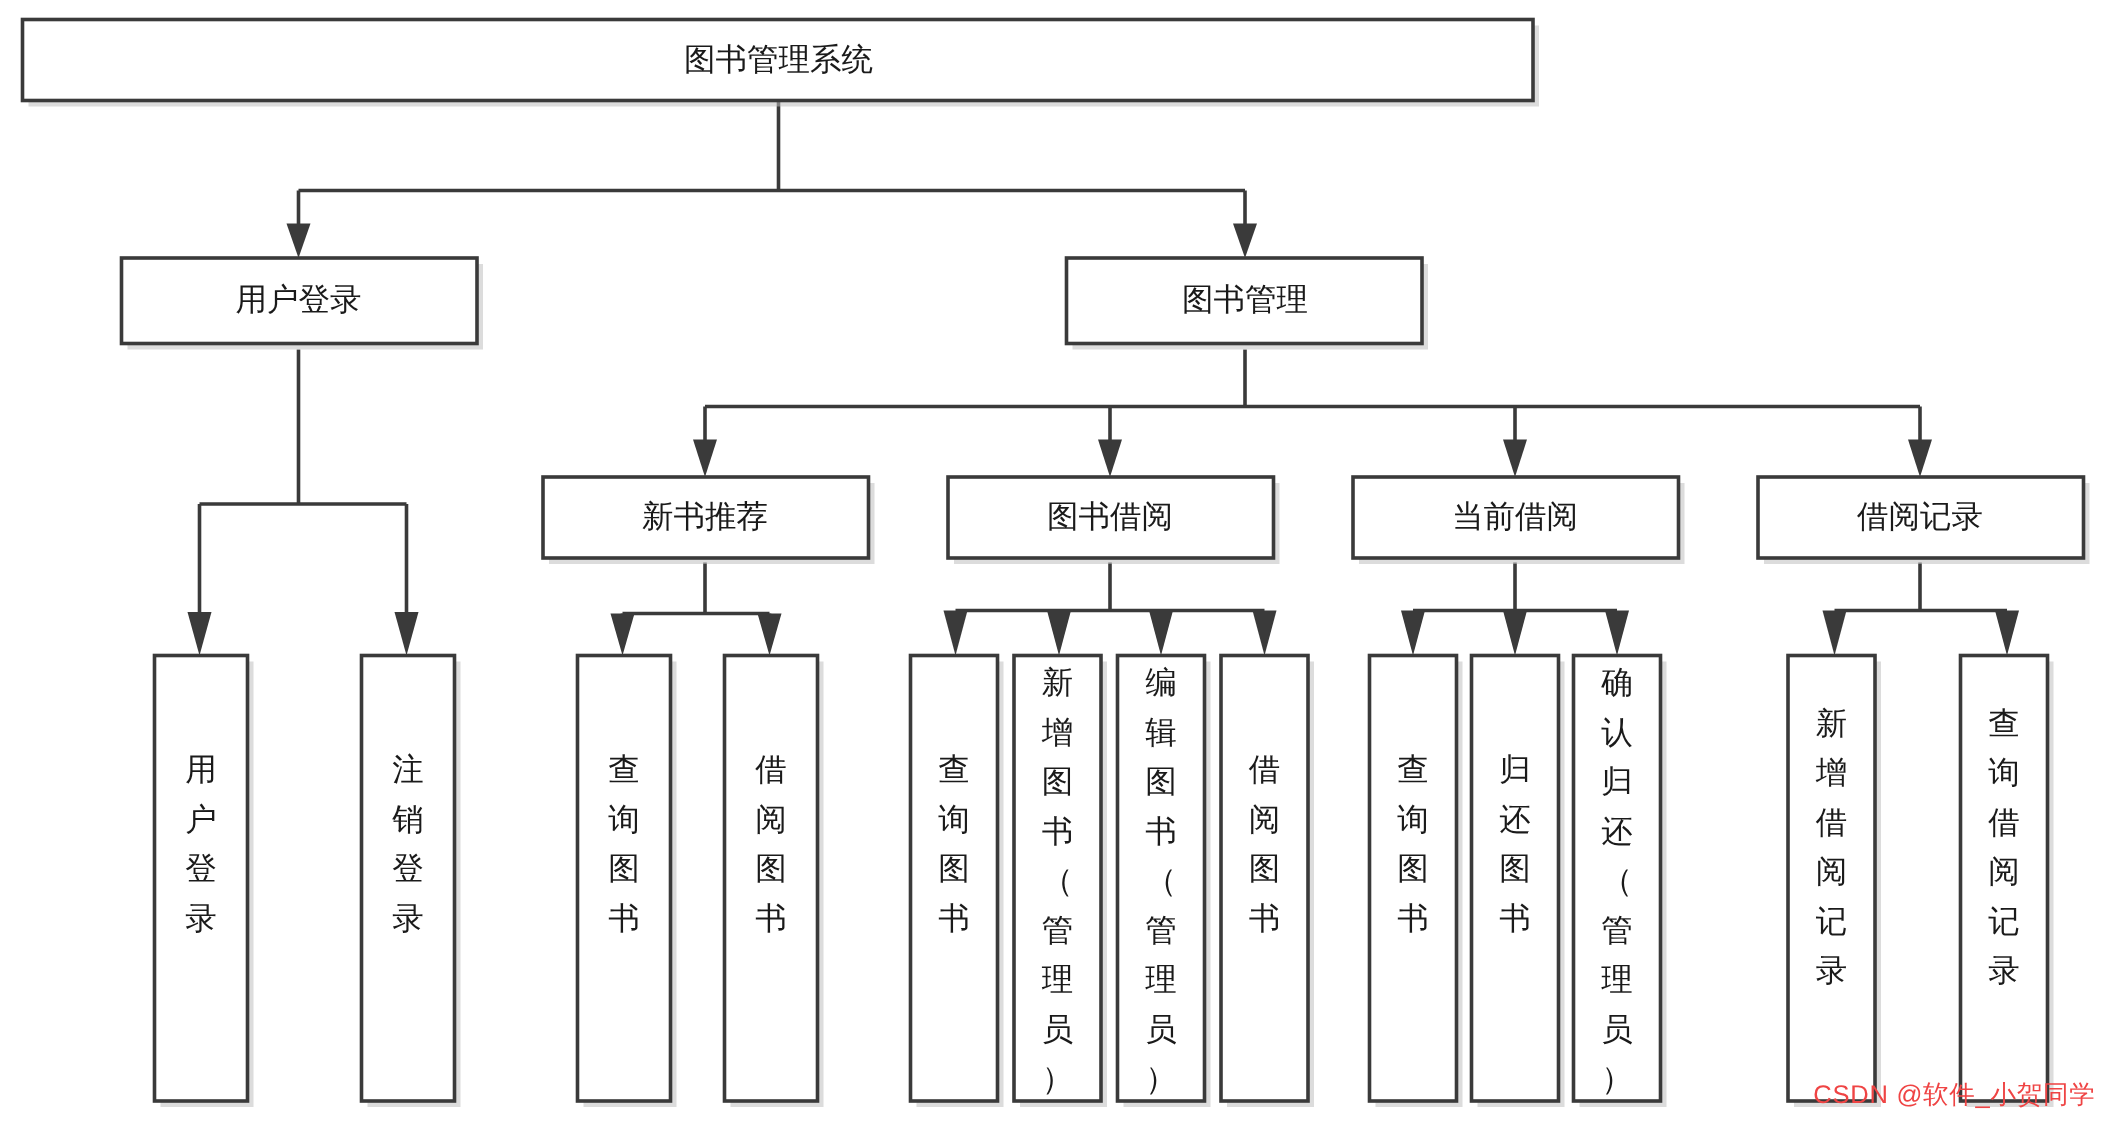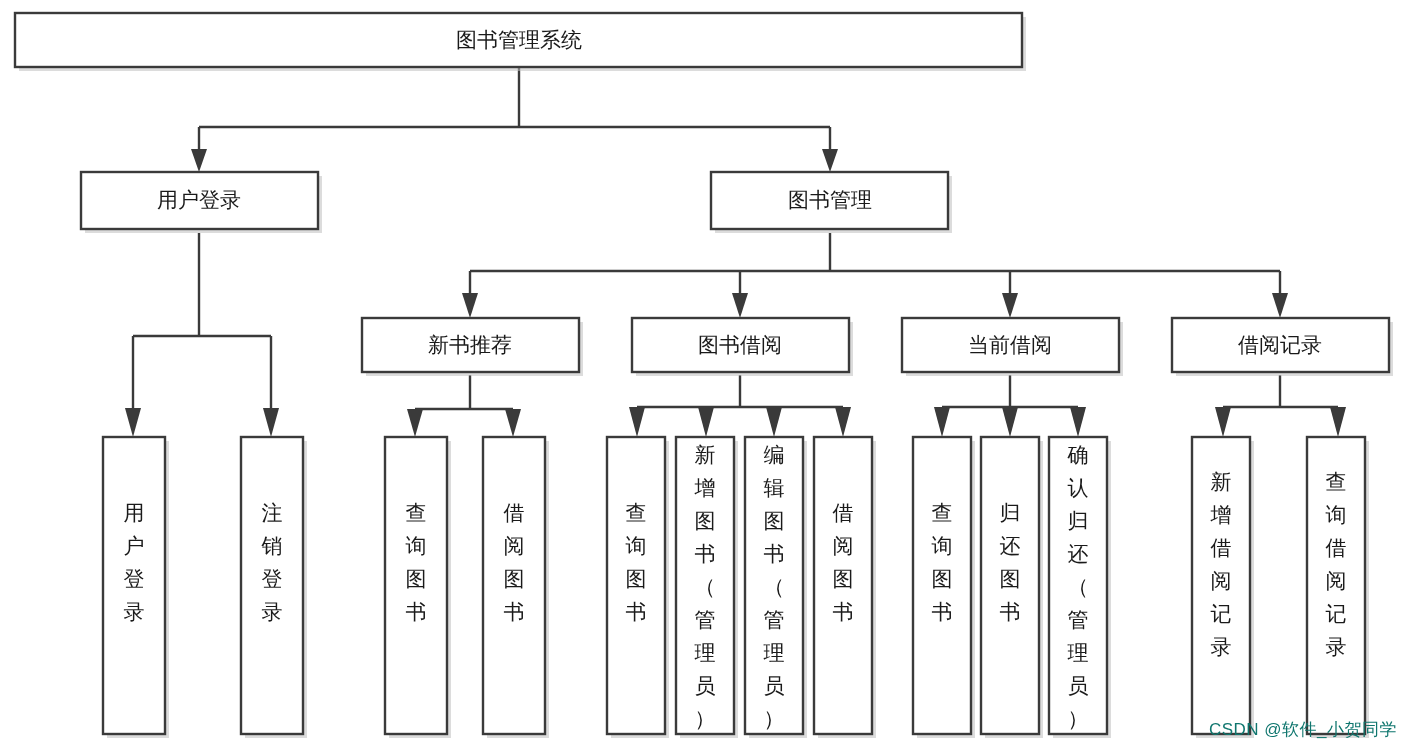--- a/index.html
+++ b/index.html
@@ -49,21 +49,21 @@
   .arrow-head {
     fill: #3a3a3a;
     stroke: none;
   }
   .watermark {
     position: absolute;
     right: 8px;
     bottom: 6px;
     font-family: "Liberation Sans", "DejaVu Sans", sans-serif;
     font-size: 17px;
-    color: #0f766e;
+    color: #ef4444;
     letter-spacing: 0.5px;
     white-space: nowrap;
     pointer-events: none;
   }
 </style>
 </head>
 <body>
 
 <svg id="diagram" viewBox="0 0 1405 747" xmlns="http://www.w3.org/2000/svg">
 

